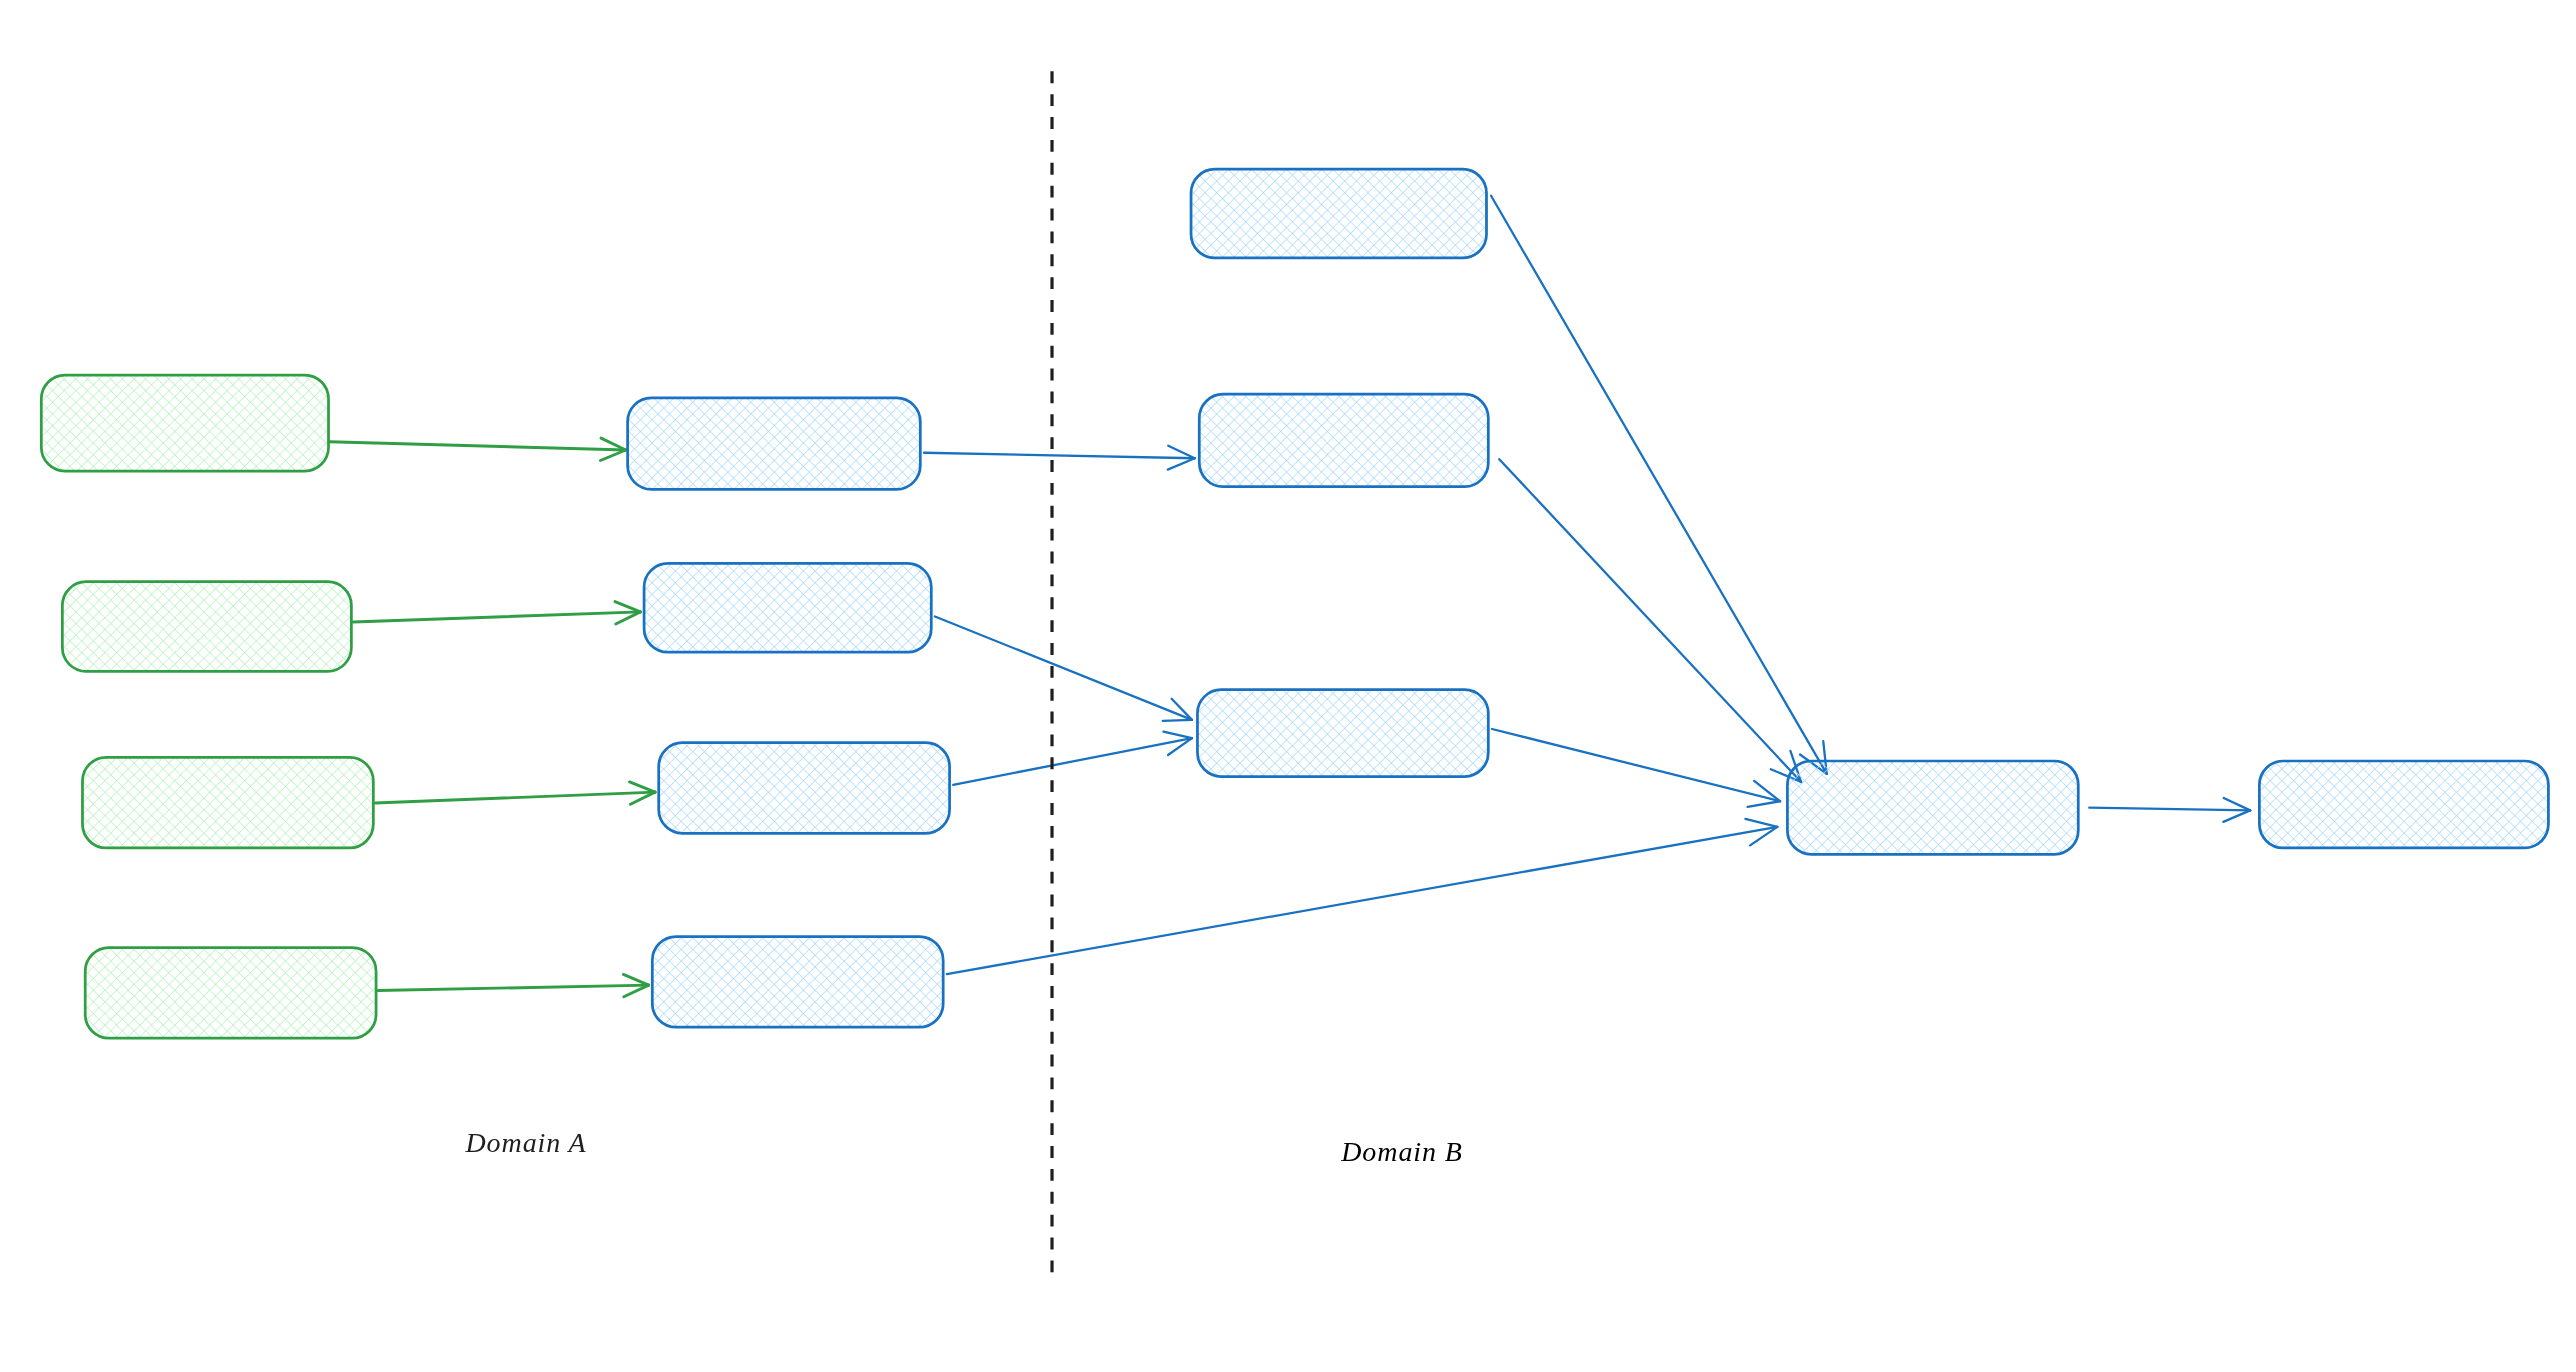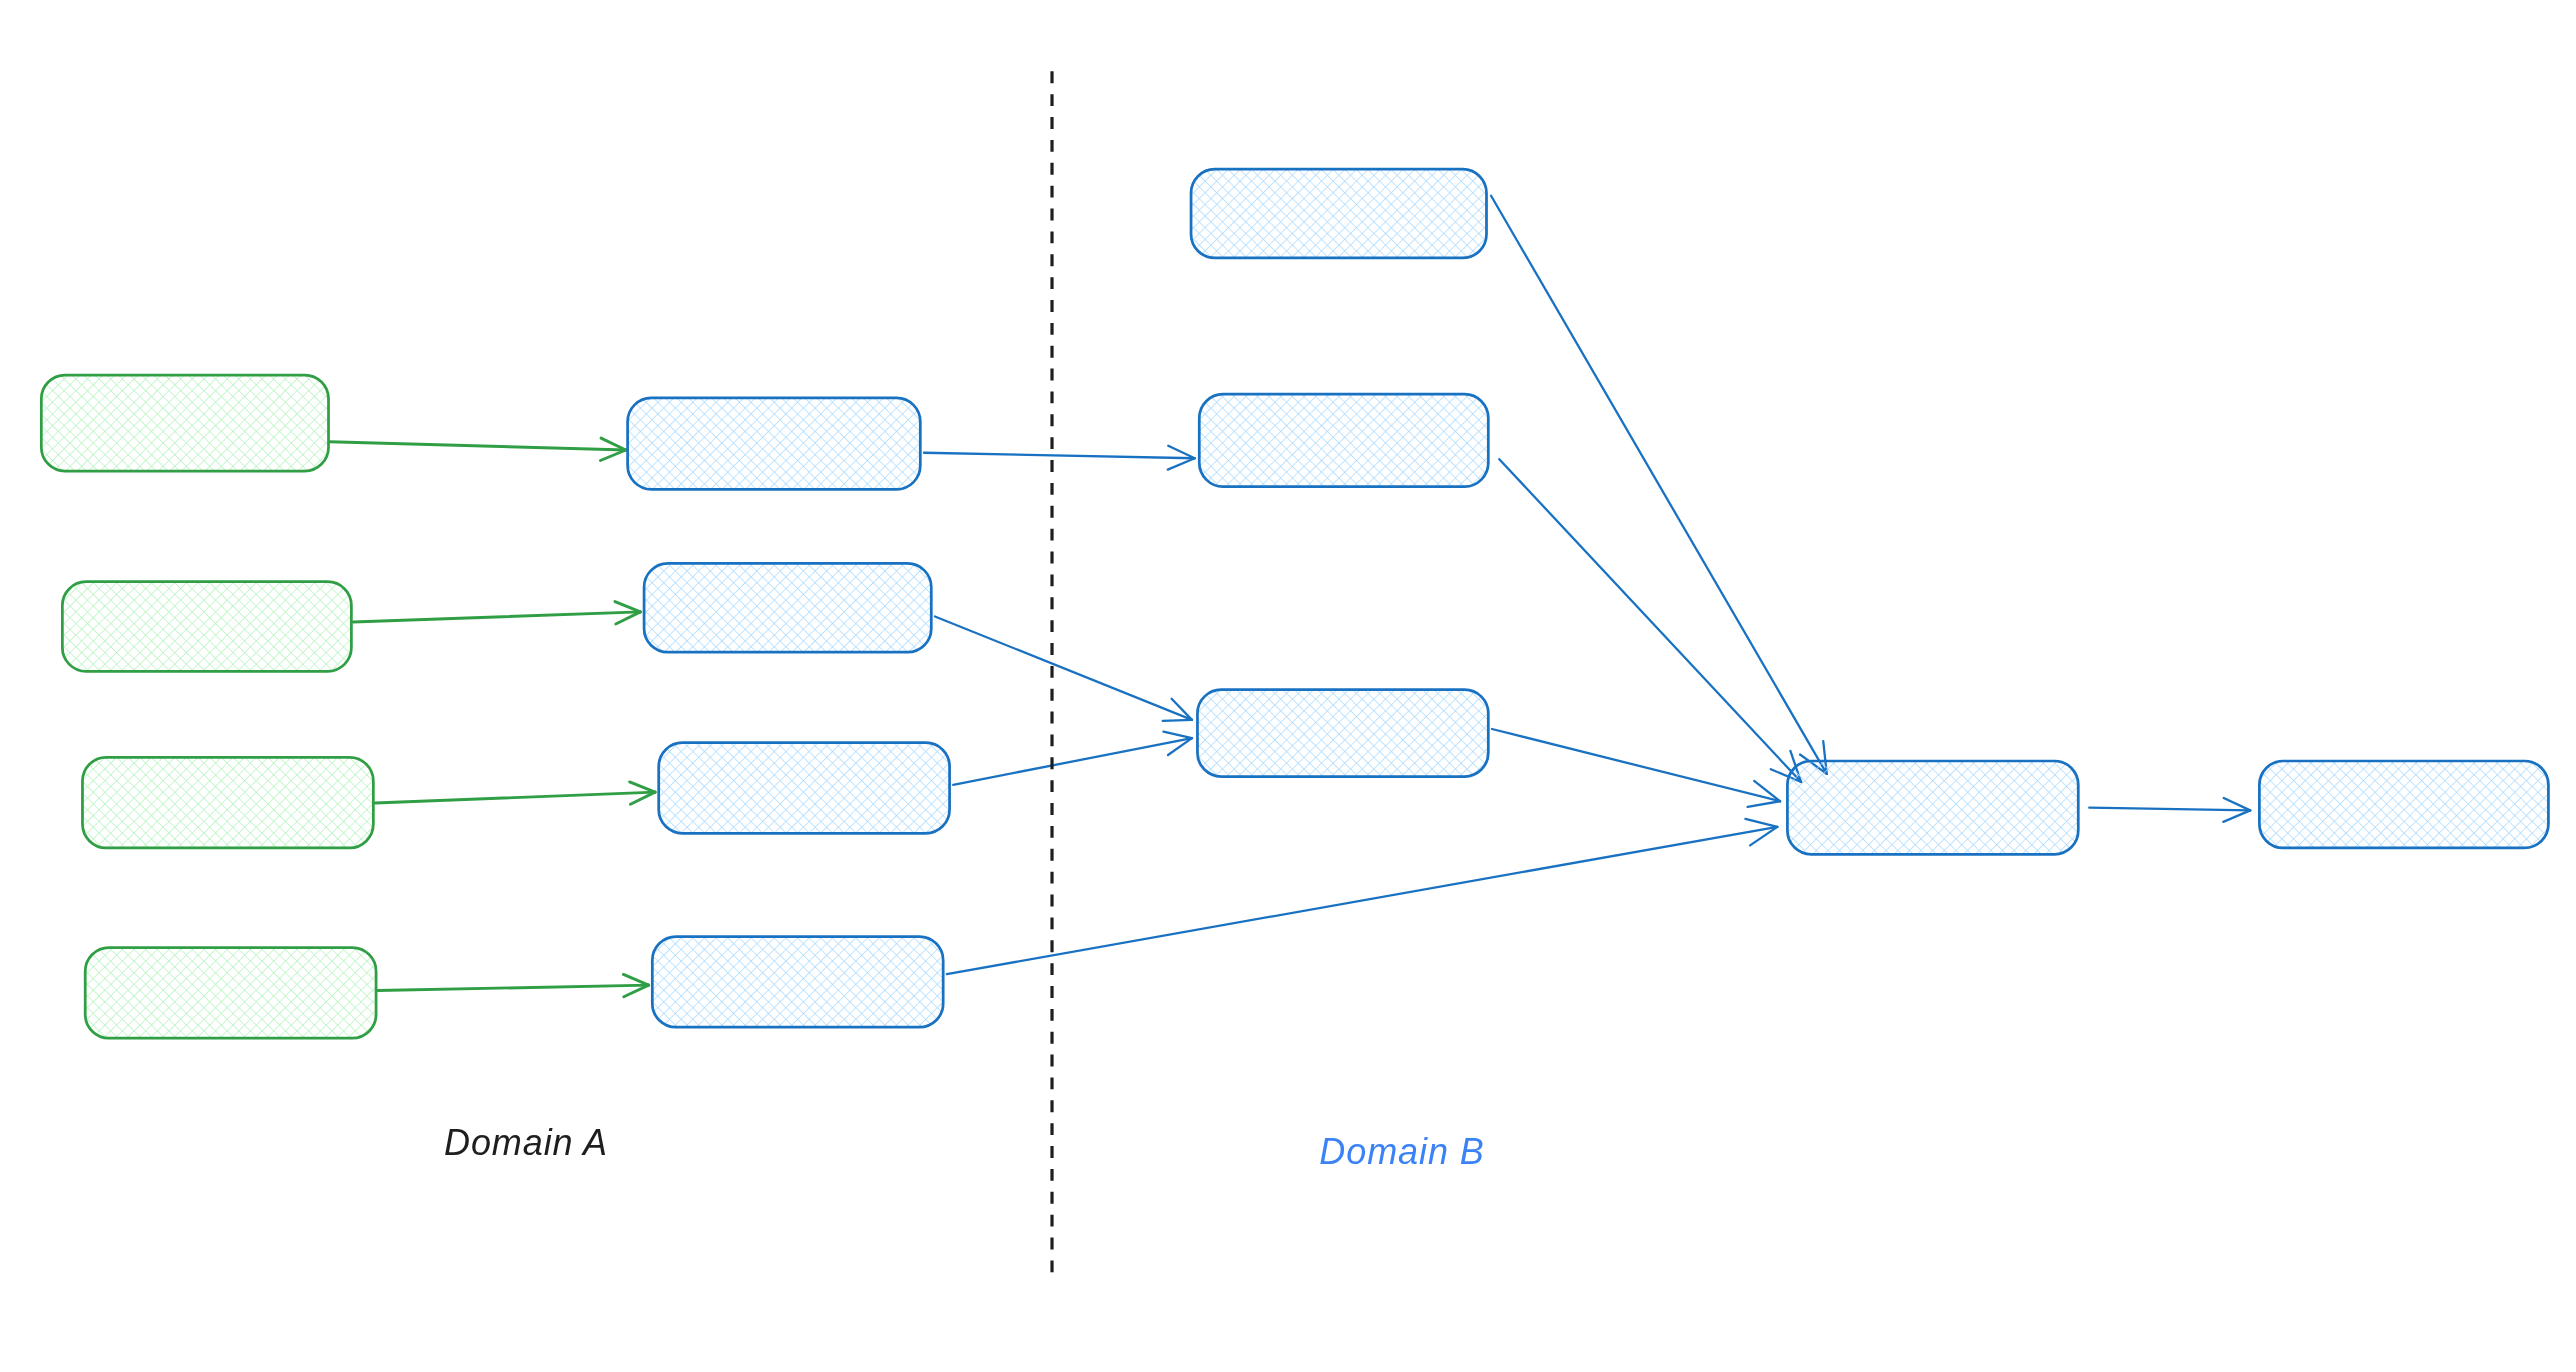--- a/index.html
+++ b/index.html
@@ -17,23 +17,23 @@
   #diagram-canvas {
     position: absolute;
     left: 0;
     top: 0;
     width: 2576px;
     height: 1372px;
   }
   .diagram-label {
     position: absolute;
     transform: translate(-50%, -50%);
-    font-family: Liberation Sans, sans-serif;
+    font-family: Liberation Serif, serif;
     font-style: italic;
-    font-size: 36px;
+    font-size: 28px;
     letter-spacing: 0.9px;
     white-space: nowrap;
     color: #1e1e1e;
   }
   #label-domain-a { left: 526px;  top: 1143px; }
   #label-domain-b { left: 1402px; top: 1152px; }
 </style>
 </head>
 <body style="background: rgb(255, 255, 255);">
 
@@ -124,14 +124,14 @@
       <rect x="1309" y="754" width="318" height="95" rx="26" ry="26" fill="url(#hatch-blue)" stroke="#1971c2" stroke-width="3"></rect>
       <rect x="1954" y="832" width="318" height="102" rx="26" ry="26" fill="url(#hatch-blue)" stroke="#1971c2" stroke-width="3"></rect>
       <rect x="2470" y="832" width="316" height="95" rx="26" ry="26" fill="url(#hatch-blue)" stroke="#1971c2" stroke-width="3"></rect>
     </g>
   <g id="divider-layer">
       <line x1="1150" y1="78" x2="1150" y2="1400" stroke="#1e1e1e" stroke-width="3.5" stroke-dasharray="13 12"></line>
     </g>
 </svg>
 
 <div class="diagram-label" id="label-domain-a" style="color: rgb(30, 30, 30);">Domain A</div>
-<div class="diagram-label" id="label-domain-b" style="color: #3b82f6;">Domain B</div>
+<div class="diagram-label" id="label-domain-b" style="color: #000000;">Domain B</div>
 
 
 </body></html>

